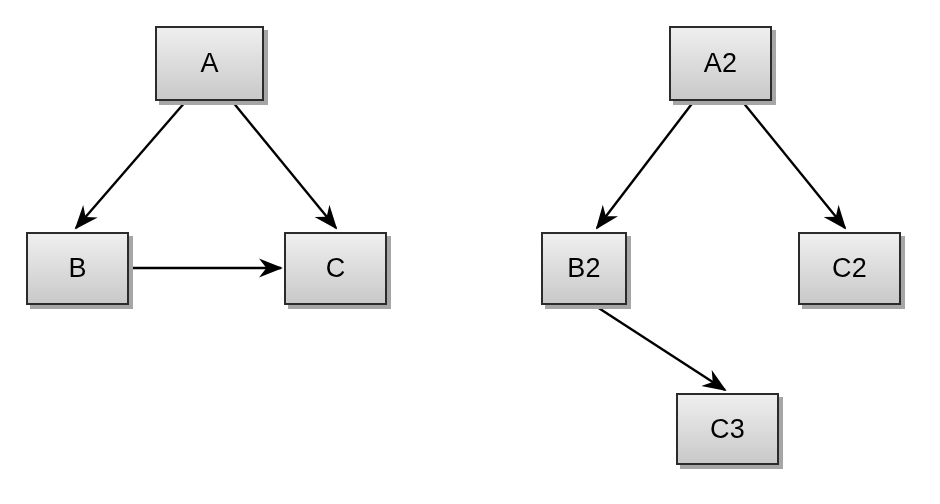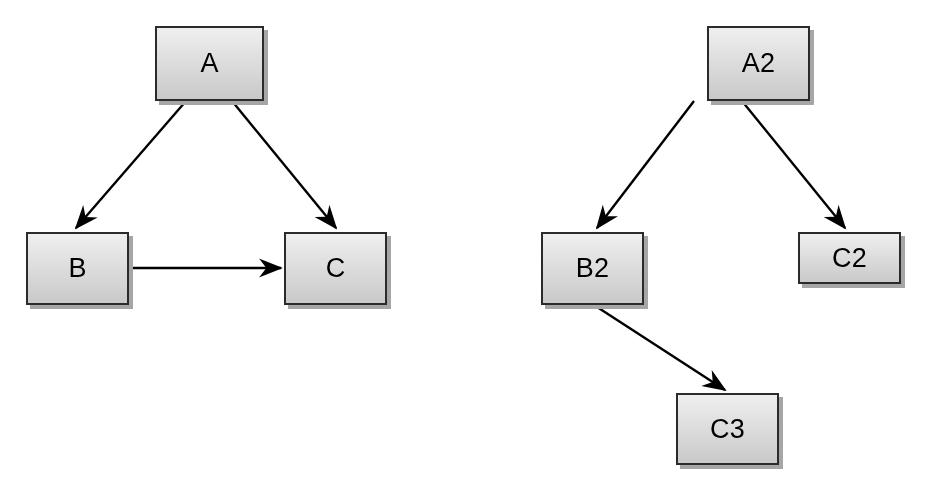--- a/index.html
+++ b/index.html
@@ -65,27 +65,27 @@
   <div id="node-layer">
       <div class="node" style="left: 155px; top: 26px; width: 109px; height: 75px; border-color: rgb(43, 43, 43); background: linear-gradient(rgb(239, 239, 239) 0%, rgb(201, 201, 201) 100%); box-shadow: rgb(166, 166, 166) 4px 4px 0px 0px; color: rgb(0, 0, 0);">
         <span>A</span>
       </div>
       <div class="node" style="left: 26px; top: 232px; width: 103px; height: 73px; border-color: rgb(43, 43, 43); background: linear-gradient(rgb(239, 239, 239) 0%, rgb(201, 201, 201) 100%); box-shadow: rgb(166, 166, 166) 4px 4px 0px 0px; color: rgb(0, 0, 0);">
         <span>B</span>
       </div>
       <div class="node" style="left: 284px; top: 232px; width: 103px; height: 73px; border-color: rgb(43, 43, 43); background: linear-gradient(rgb(239, 239, 239) 0%, rgb(201, 201, 201) 100%); box-shadow: rgb(166, 166, 166) 4px 4px 0px 0px; color: rgb(0, 0, 0);">
         <span>C</span>
       </div>
-      <div class="node" style="left: 707px; top: 26px; width: 103px; height: 75px; border-color: rgb(43, 43, 43); background: linear-gradient(rgb(239, 239, 239) 0%, rgb(201, 201, 201) 100%); box-shadow: rgb(166, 166, 166) 4px 4px 0px 0px; color: rgb(0, 0, 0);">
+      <div class="node" style="left: 669px; top: 26px; width: 103px; height: 75px; border-color: rgb(43, 43, 43); background: linear-gradient(rgb(239, 239, 239) 0%, rgb(201, 201, 201) 100%); box-shadow: rgb(166, 166, 166) 4px 4px 0px 0px; color: rgb(0, 0, 0);">
         <span>A2</span>
       </div>
-      <div class="node" style="left: 541px; top: 232px; width: 103px; height: 73px; border-color: rgb(43, 43, 43); background: linear-gradient(rgb(239, 239, 239) 0%, rgb(201, 201, 201) 100%); box-shadow: rgb(166, 166, 166) 4px 4px 0px 0px; color: rgb(0, 0, 0);">
+      <div class="node" style="left: 541px; top: 232px; width: 86px; height: 73px; border-color: rgb(43, 43, 43); background: linear-gradient(rgb(239, 239, 239) 0%, rgb(201, 201, 201) 100%); box-shadow: rgb(166, 166, 166) 4px 4px 0px 0px; color: rgb(0, 0, 0);">
         <span>B2</span>
       </div>
-      <div class="node" style="left: 798px; top: 232px; width: 103px; height: 52px; border-color: rgb(43, 43, 43); background: linear-gradient(rgb(239, 239, 239) 0%, rgb(201, 201, 201) 100%); box-shadow: rgb(166, 166, 166) 4px 4px 0px 0px; color: rgb(0, 0, 0);">
+      <div class="node" style="left: 798px; top: 232px; width: 103px; height: 73px; border-color: rgb(43, 43, 43); background: linear-gradient(rgb(239, 239, 239) 0%, rgb(201, 201, 201) 100%); box-shadow: rgb(166, 166, 166) 4px 4px 0px 0px; color: rgb(0, 0, 0);">
         <span>C2</span>
       </div>
       <div class="node" style="left: 676px; top: 393px; width: 103px; height: 72px; border-color: rgb(43, 43, 43); background: linear-gradient(rgb(239, 239, 239) 0%, rgb(201, 201, 201) 100%); box-shadow: rgb(166, 166, 166) 4px 4px 0px 0px; color: rgb(0, 0, 0); text-align: right;">
         <span>C3</span>
       </div>
     </div>
 
 </div>
 
 </body></html>

